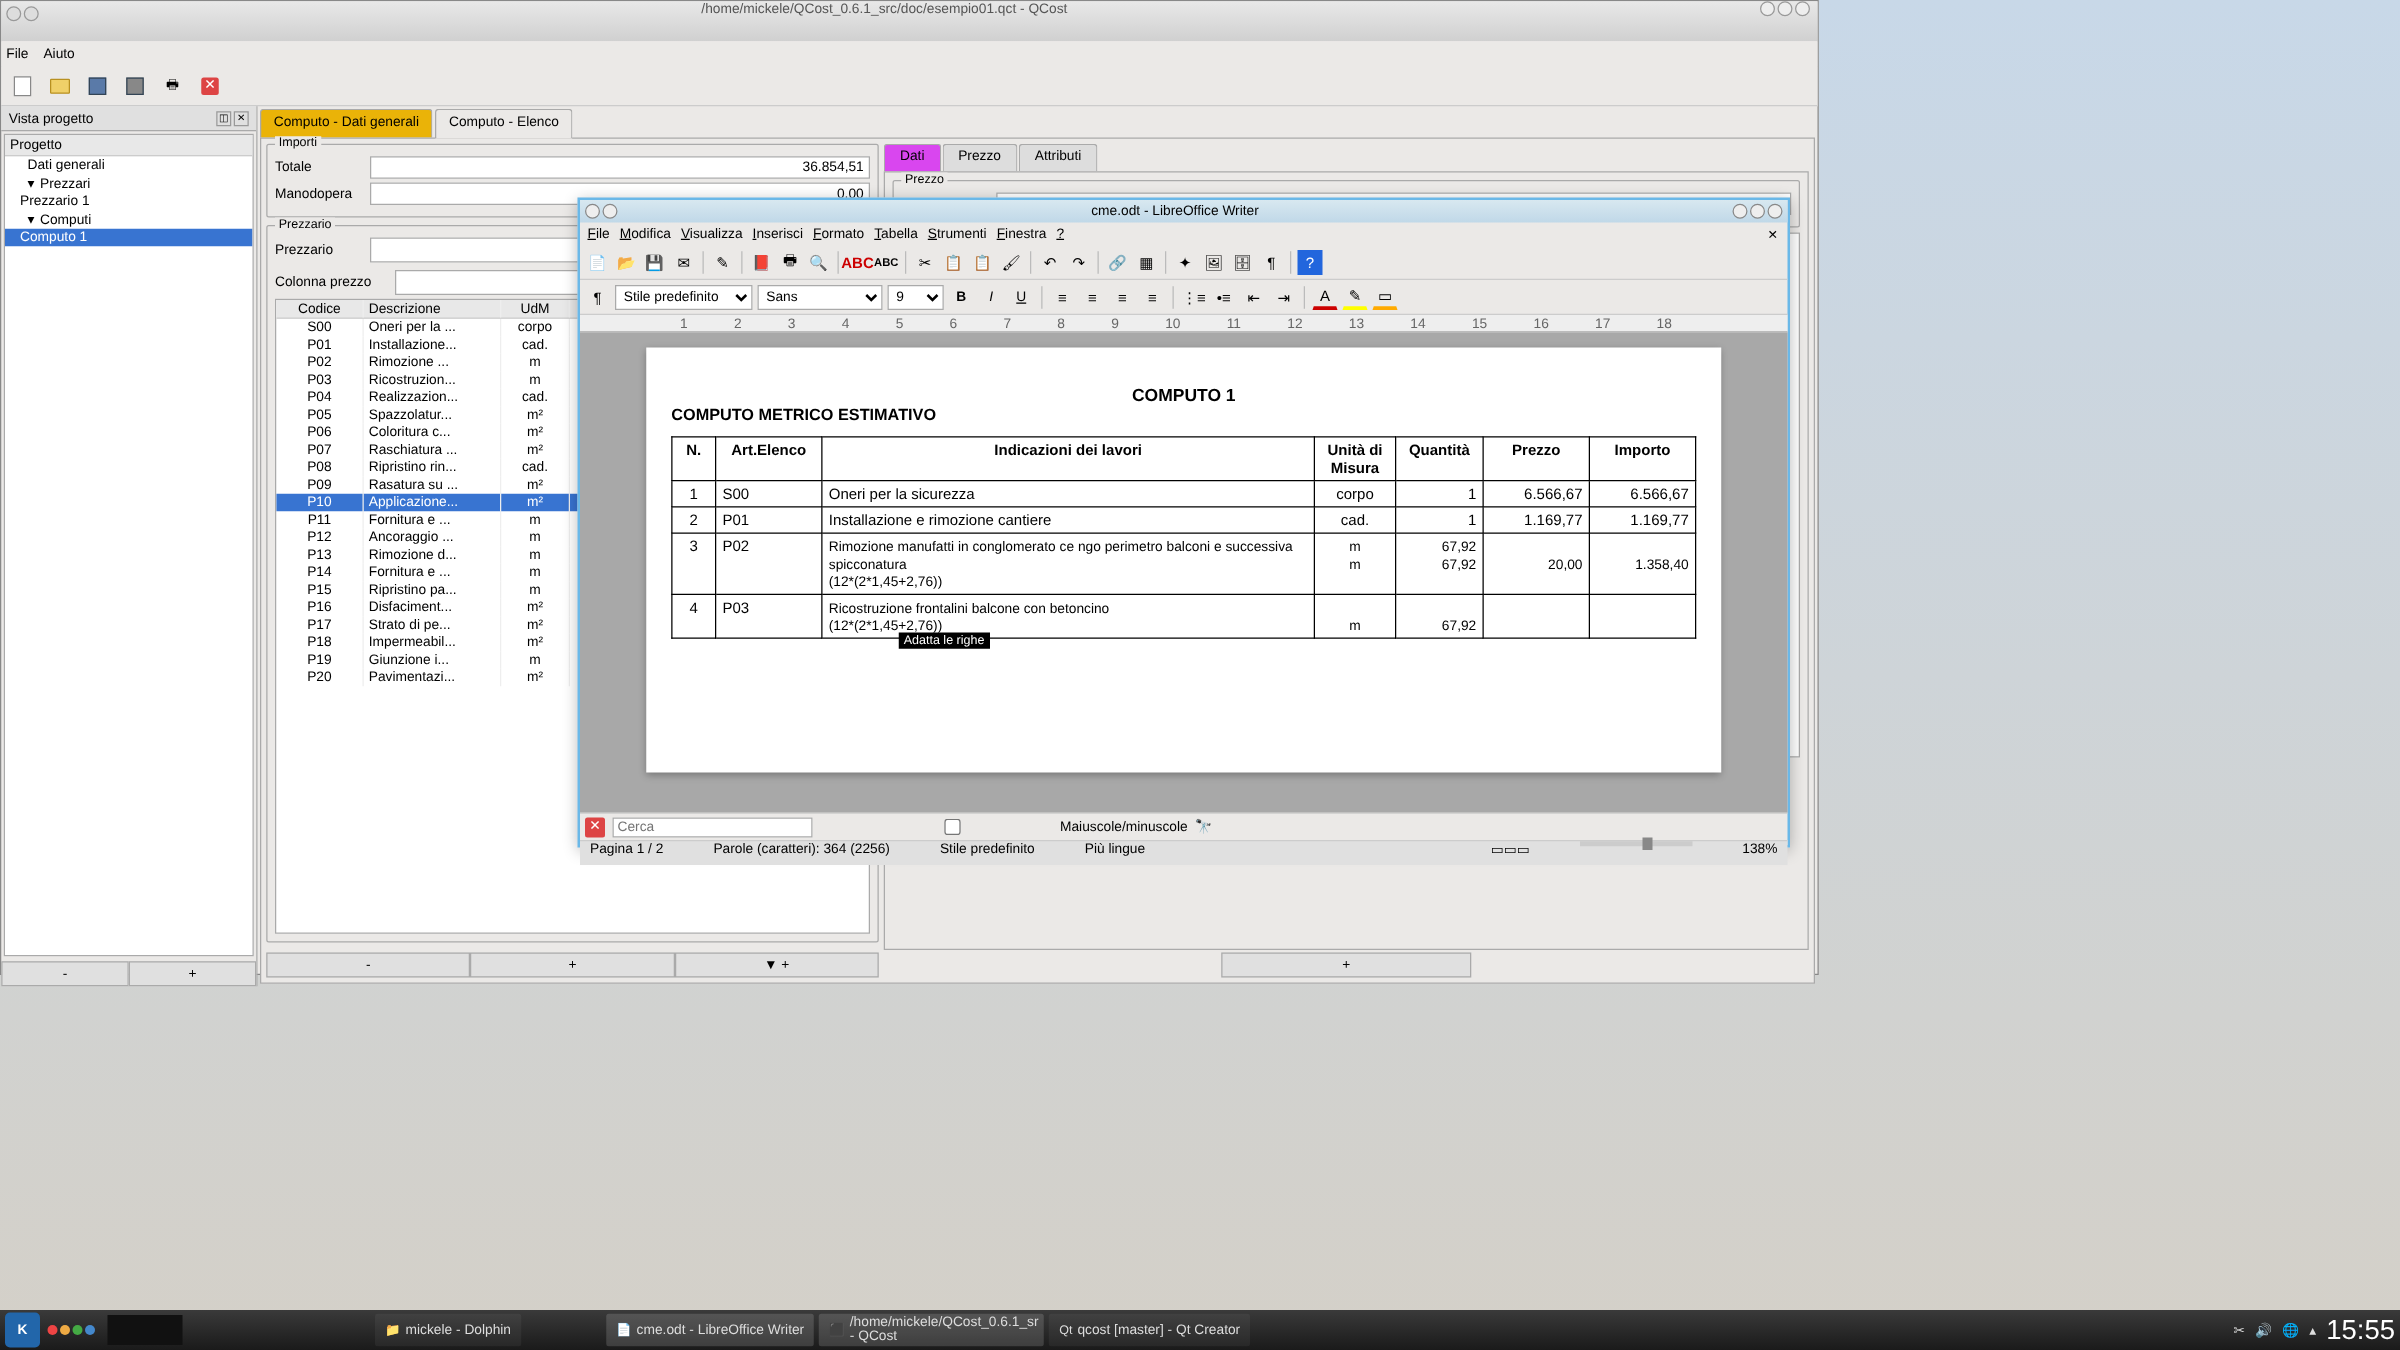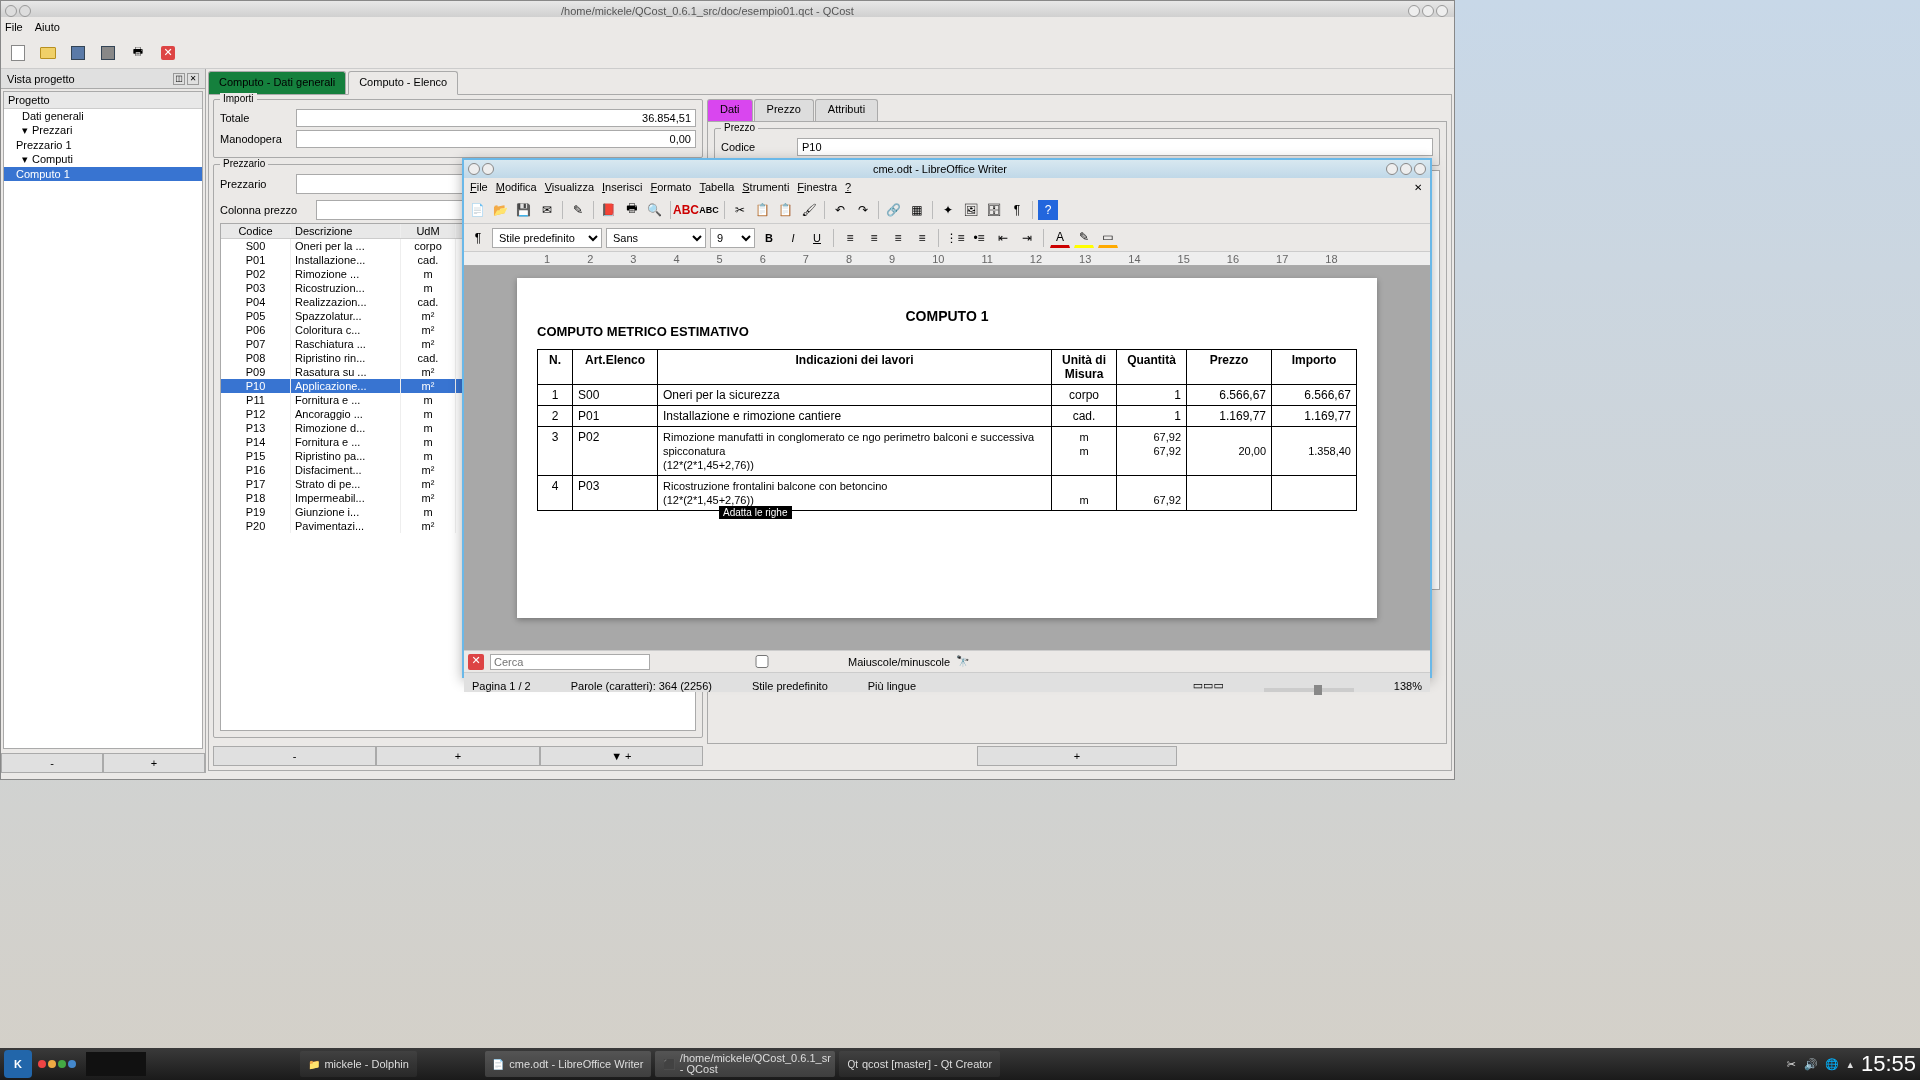--- a/index.html
+++ b/index.html
@@ -1,21 +1,21 @@
 <!DOCTYPE html>
 <html><head>
 <meta charset="utf-8">
 <style>
 *{margin:0;padding:0;box-sizing:border-box;font-family:sans-serif;font-size:11px}
 body{background:#d4d0c8;width:1920px;height:1080px;overflow:hidden;position:relative}
 .desktop{position:absolute;inset:0;background:linear-gradient(#c8d8e8,#d4d0c8)}
 
 
 .qcost-win{position:absolute;left:0;top:0;width:1455px;height:780px;background:#ebe9e7;border:1px solid #888}
-.titlebar{height:16px;background:linear-gradient(#e8e8e8,#d0d0d0);display:flex;align-items:flex-end;padding:0 6px;font-size:10px;color:#555}
+.titlebar{height:32px;background:linear-gradient(#e8e8e8,#d0d0d0);display:flex;align-items:flex-start;padding:0 6px;font-size:10px;color:#555}
 .titlebar .winbtns{position:absolute;left:4px;top:4px;display:flex;gap:2px}
 .winbtn{width:12px;height:12px;border-radius:50%;border:1px solid #999;background:#ddd}
 .titlebar .title{flex:1;text-align:center}
 .titlebar .rbtns{display:flex;gap:2px}
 .rbtns .winbtn{background:#eee}
 
 .menubar{height:20px;display:flex;align-items:center;padding:0 4px;background:#ebe9e7;gap:12px}
 .menubar span{cursor:pointer}
 
 .toolbar{height:32px;display:flex;align-items:center;padding:0 6px;gap:8px;background:#ebe9e7;border-bottom:1px solid #ccc}
@@ -32,21 +32,21 @@
 .hicon{width:12px;height:12px;border:1px solid #999;font-size:8px;text-align:center}
 .tree{flex:1;background:#fff;border:1px solid #aaa;margin:2px;overflow:auto}
 .tree-header{background:#e8e8e8;padding:2px 4px;border-bottom:1px solid #ccc}
 .tree-item{padding:1px 4px 1px 18px;cursor:pointer}
 .tree-item.l1{padding-left:12px}
 .tree-item.sel{background:#3874d1;color:#fff}
 .tree-exp{display:inline-block;width:10px}
 
 .right-area{flex:1;display:flex;flex-direction:column;padding:2px}
 .tabs{display:flex;height:24px}
-.tab{padding:4px 10px;background:#15803d;border:1px solid #aaa;border-bottom:none;margin-right:2px;cursor:pointer;border-radius:3px 3px 0 0}
+.tab{padding:4px 10px;background:#eab308;border:1px solid #aaa;border-bottom:none;margin-right:2px;cursor:pointer;border-radius:3px 3px 0 0}
 .tab.active{background:#ebe9e7;border-bottom:1px solid #ebe9e7;position:relative;z-index:1}
 
 .tabcontent{flex:1;border:1px solid #aaa;background:#ebe9e7;display:flex;padding:4px;gap:4px;margin-top:-1px}
 .col-left{width:490px;display:flex;flex-direction:column;gap:2px}
 .col-right{flex:1;display:flex;flex-direction:column}
 
 .group{border:1px solid #aaa;border-radius:2px;padding:6px;margin-bottom:4px;position:relative}
 .group-title{position:absolute;top:-7px;left:6px;background:#ebe9e7;padding:0 3px;font-size:10px}
 .form-row{display:flex;align-items:center;margin:3px 0;gap:6px}
 .form-row label{width:70px}
@@ -93,21 +93,21 @@
 .doc-table{width:100%;border-collapse:collapse;margin-top:8px}
 .doc-table th,.doc-table td{border:1px solid #000;padding:3px 5px;font-size:12px;vertical-align:top}
 .doc-table th{font-weight:bold;text-align:center}
 .tr-r{text-align:right}
 .tr-c{text-align:center}
 .tooltip{position:absolute;background:#000;color:#fff;font-size:10px;padding:1px 4px;left:255px;top:240px;z-index:10}
 
 .lo-find{height:22px;display:flex;align-items:center;gap:6px;padding:0 4px;border-top:1px solid #ccc}
 .lo-find .xb{width:16px;height:16px;background:#d44;color:#fff;text-align:center;border-radius:2px}
 .lo-find input{width:160px;border:1px solid #aaa;padding:1px 3px}
-.lo-status{height:20px;display:flex;align-items:flex-end;padding:0 8px;gap:40px;border-top:1px solid #ccc;font-size:10px;background:#e0e0e0}
+.lo-status{height:20px;display:flex;align-items:flex-start;padding:0 8px;gap:40px;border-top:1px solid #ccc;font-size:10px;background:#e0e0e0}
 .lo-status .sp{flex:1}
 .zoom-slider{width:90px;height:4px;background:#ccc;position:relative}
 .zoom-slider::after{content:"";position:absolute;width:8px;height:10px;background:#888;top:-3px;left:50px}
 
 
 .taskbar{position:absolute;bottom:0;left:0;right:0;height:32px;background:linear-gradient(#3a3a3a,#1a1a1a);display:flex;align-items:center;padding:0 4px;gap:4px;color:#ddd}
 .kbtn{width:28px;height:28px;background:#2266aa;border-radius:4px;display:flex;align-items:center;justify-content:center;font-weight:bold;color:#fff}
 .dots{display:flex;gap:2px;margin-left:2px}
 .dot{width:8px;height:8px;border-radius:50%}
 .d1{background:#e44}.d2{background:#ea4}.d3{background:#4a4}.d4{background:#48c}

